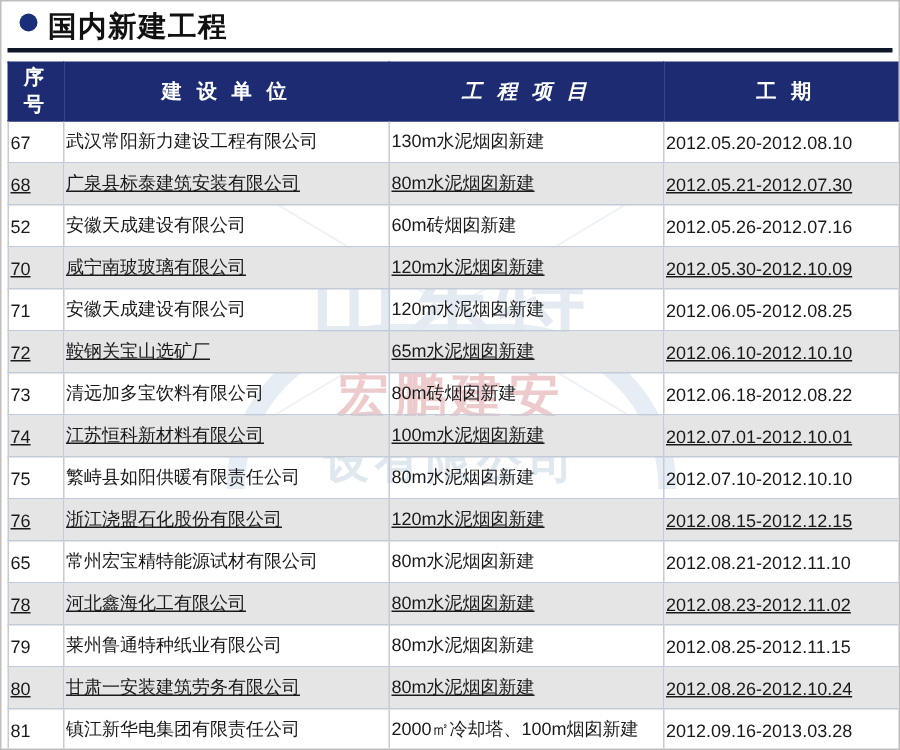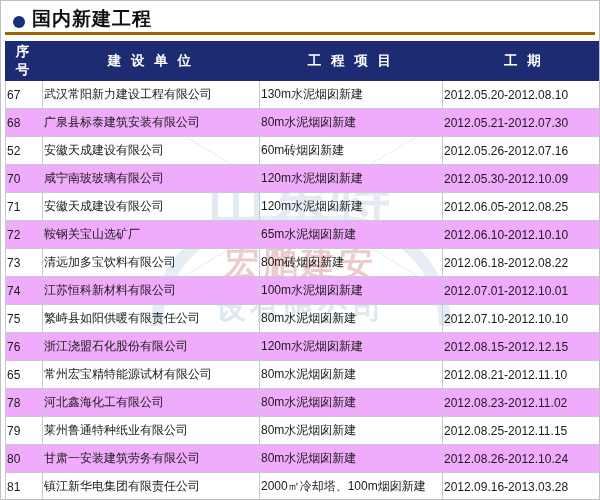--- a/index.html
+++ b/index.html
@@ -78,23 +78,23 @@
     border-bottom: none;
     border-radius: 150px 150px 0 0;
     box-sizing: border-box;
   }
 
   
   .title-row {
     position: relative;
     z-index: 2;
     display: flex;
-    align-items: flex-end;
+    align-items: flex-start;
     padding: 8px 0 4px 8px;
-    border-bottom: 3px solid #a16207;
+    border-bottom: 3px solid #0f172a;
     margin: 0 4px;
   }
   .title-bullet {
     width: 12px;
     height: 12px;
     border-radius: 50%;
     background: #1a2f7a;
     margin-right: 7px;
     flex: none;
   }
@@ -131,29 +131,30 @@
     color: #1a1a1a;
     height: 25px;
     border: 1px solid #c3cbd6;
     text-align: left;
     vertical-align: middle;
     white-space: nowrap;
     overflow: hidden;
     background: transparent;
   }
   table.grid tr.alt td {
-    background: #f0abfc;
+    background: #e5e5e5;
+    text-decoration: underline;
   }
   td.c-no { width: 34px; }
   td.c-unit { width: 214px; }
   td.c-proj { width: 180px; }
   td.c-period { width: 160px; }
   th.h-no { width: 34px; }
   th.h-unit { width: 214px; }
-  th.h-proj { width: 180px; }
+  th.h-proj { width: 180px; font-style: italic; }
   th.h-period { width: 160px; }
 </style>
 </head>
 <body>
 
 <div class="page">
 
   <div class="watermark">
     <div class="wm-shape"></div>
     <div class="wm-arc"></div>

